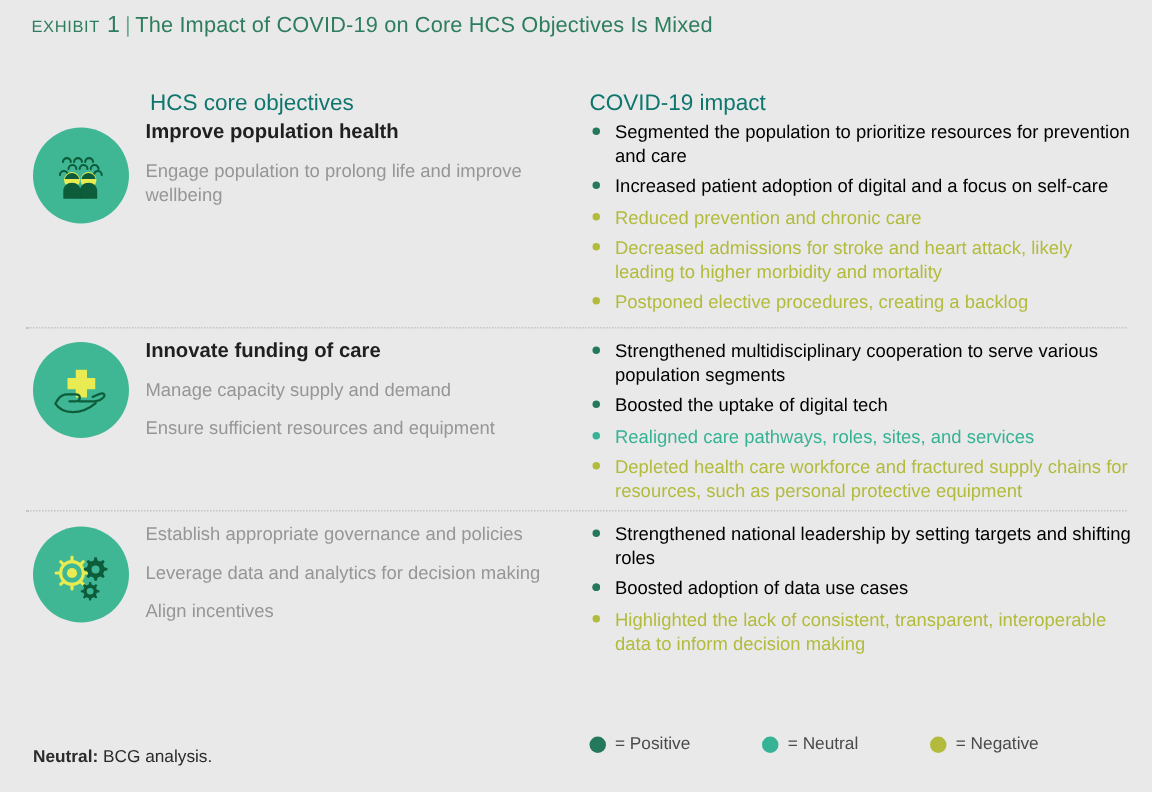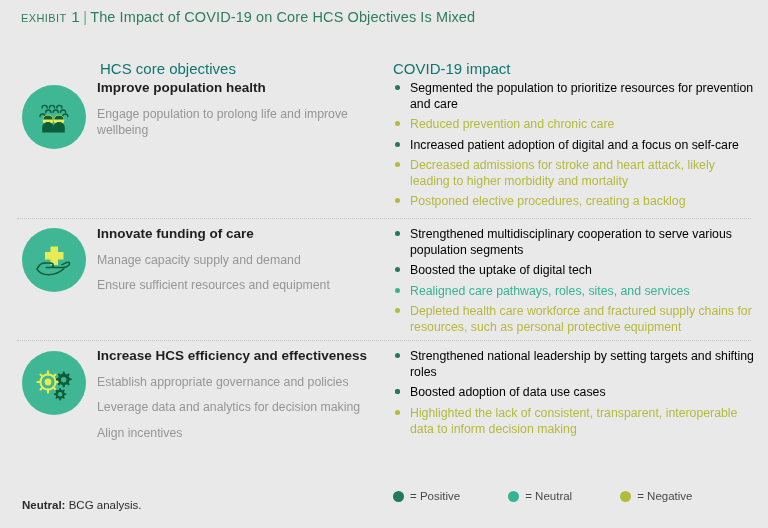--- a/index.html
+++ b/index.html
@@ -200,22 +200,22 @@
       <path d="M21.2 32.5 c0 -3.3 2.6 -5.6 5.8 -5.6 c3.2 0 5.8 2.3 5.8 5.6 l0 5 l-11.6 0 z" fill="#0d5c3a"></path>
       <path d="M10.2 32.5 c0 -3.3 2.6 -5.6 5.8 -5.6 c3.2 0 5.8 2.3 5.8 5.6 l0 5 l-11.6 0 z" fill="#0d5c3a"></path>
     </svg>
   </div>
   <div class="obj-block">
     <div class="obj-title">Improve population health</div>
     <div class="obj-sub">Engage population to prolong life and improve wellbeing</div>
   </div>
   <div class="impact-block">
     <div class="bullet tone-positive"><span class="dot"></span><span>Segmented the population to prioritize resources for prevention and care</span></div>
+    <div class="bullet tone-positive"><span class="dot"></span><span>Increased patient adoption of digital and a focus on self-care</span></div>
     <div class="bullet tone-negative"><span class="dot"></span><span>Reduced prevention and chronic care</span></div>
-    <div class="bullet tone-positive"><span class="dot"></span><span>Increased patient adoption of digital and a focus on self-care</span></div>
     <div class="bullet tone-negative"><span class="dot"></span><span>Decreased admissions for stroke and heart attack, likely leading to higher morbidity and mortality</span></div>
     <div class="bullet tone-negative"><span class="dot"></span><span>Postponed elective procedures, creating a backlog</span></div>
   </div>
 </div>
 
 <div class="row" id="row-1">
   <div class="icon-circle">
     <svg width="46" height="46" viewBox="0 0 46 46">
       <path d="M19.5 9.5 l7.5 0 l0 5.5 l5.5 0 l0 7.5 l-5.5 0 l0 5.5 l-7.5 0 l0 -5.5 l-5.5 0 l0 -7.5 l5.5 0 z" fill="#e8ec52"></path>
       <g stroke="#0d5c3a" stroke-width="1.5" fill="none" stroke-linejoin="round" stroke-linecap="round">
@@ -257,21 +257,20 @@
       <circle cx="17" cy="22" r="3.4" fill="#e8ec52"></circle>
       <g fill="#0d5c3a">
         <path d="M32 11.5 l1.5 0 l0.5 2.1 l1.9 0.8 l1.8 -1.1 l1.1 1.1 l-1.1 1.8 l0.8 1.9 l2.1 0.5 l0 1.5 l-2.1 0.5 l-0.8 1.9 l1.1 1.8 l-1.1 1.1 l-1.8 -1.1 l-1.9 0.8 l-0.5 2.1 l-1.5 0 l-0.5 -2.1 l-1.9 -0.8 l-1.8 1.1 l-1.1 -1.1 l1.1 -1.8 l-0.8 -1.9 l-2.1 -0.5 l0 -1.5 l2.1 -0.5 l0.8 -1.9 l-1.1 -1.8 l1.1 -1.1 l1.8 1.1 l1.9 -0.8 z"></path>
         <path d="M28.5 28 l1.2 0 l0.4 1.7 l1.5 0.6 l1.4 -0.9 l0.9 0.9 l-0.9 1.4 l0.6 1.5 l1.7 0.4 l0 1.2 l-1.7 0.4 l-0.6 1.5 l0.9 1.4 l-0.9 0.9 l-1.4 -0.9 l-1.5 0.6 l-0.4 1.7 l-1.2 0 l-0.4 -1.7 l-1.5 -0.6 l-1.4 0.9 l-0.9 -0.9 l0.9 -1.4 l-0.6 -1.5 l-1.7 -0.4 l0 -1.2 l1.7 -0.4 l0.6 -1.5 l-0.9 -1.4 l0.9 -0.9 l1.4 0.9 l1.5 -0.6 z"></path>
       </g>
       <circle cx="32.7" cy="19.7" r="2.7" fill="#3fb795"></circle>
       <circle cx="29.1" cy="34.2" r="2.2" fill="#3fb795"></circle>
     </svg>
   </div>
   <div class="obj-block">
-    <div class="obj-title">Increase HCS efficiency and effectiveness</div>
     <div class="obj-sub">Establish appropriate governance and policies</div>
     <div class="obj-sub">Leverage data and analytics for decision making</div>
     <div class="obj-sub">Align incentives</div>
   </div>
   <div class="impact-block">
     <div class="bullet tone-positive"><span class="dot"></span><span>Strengthened national leadership by setting targets and shifting roles</span></div>
     <div class="bullet tone-positive"><span class="dot"></span></div>
     <div class="bullet tone-positive"><span class="dot"></span><span>Boosted adoption of data use cases</span></div>
     <div class="bullet tone-negative"><span class="dot"></span><span>Highlighted the lack of consistent, transparent, interoperable data to inform decision making</span></div>
   </div>

